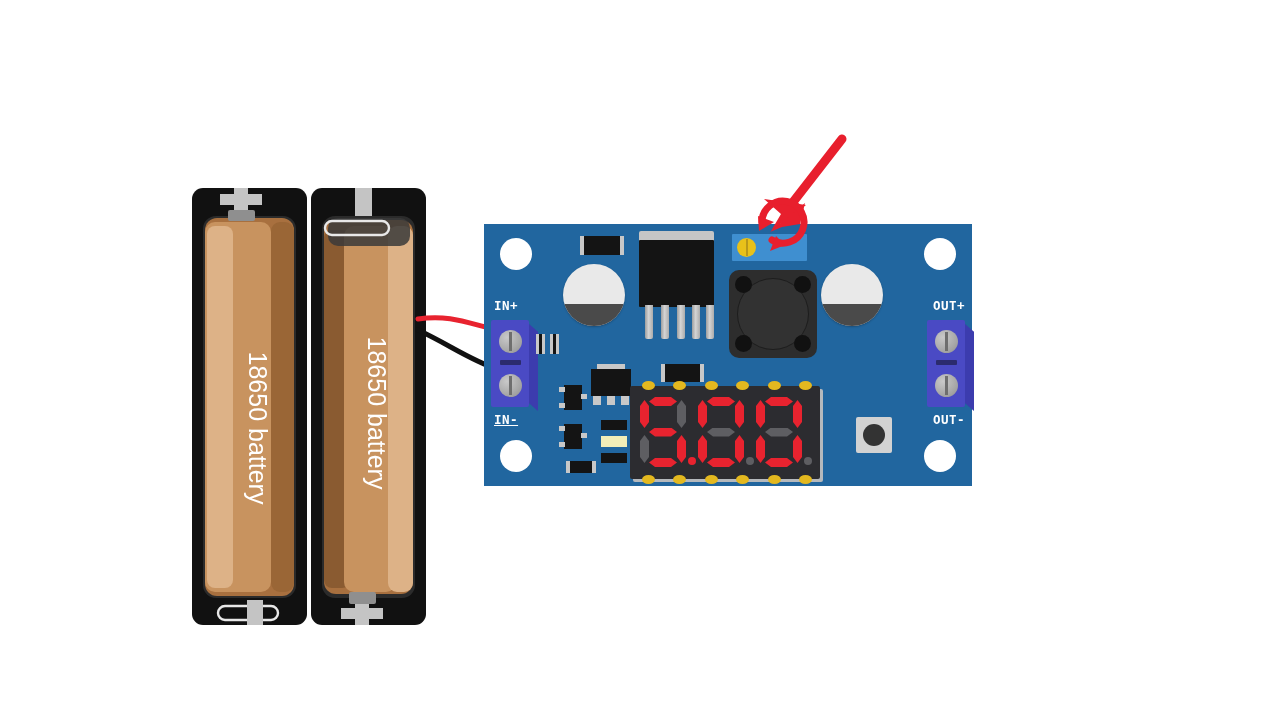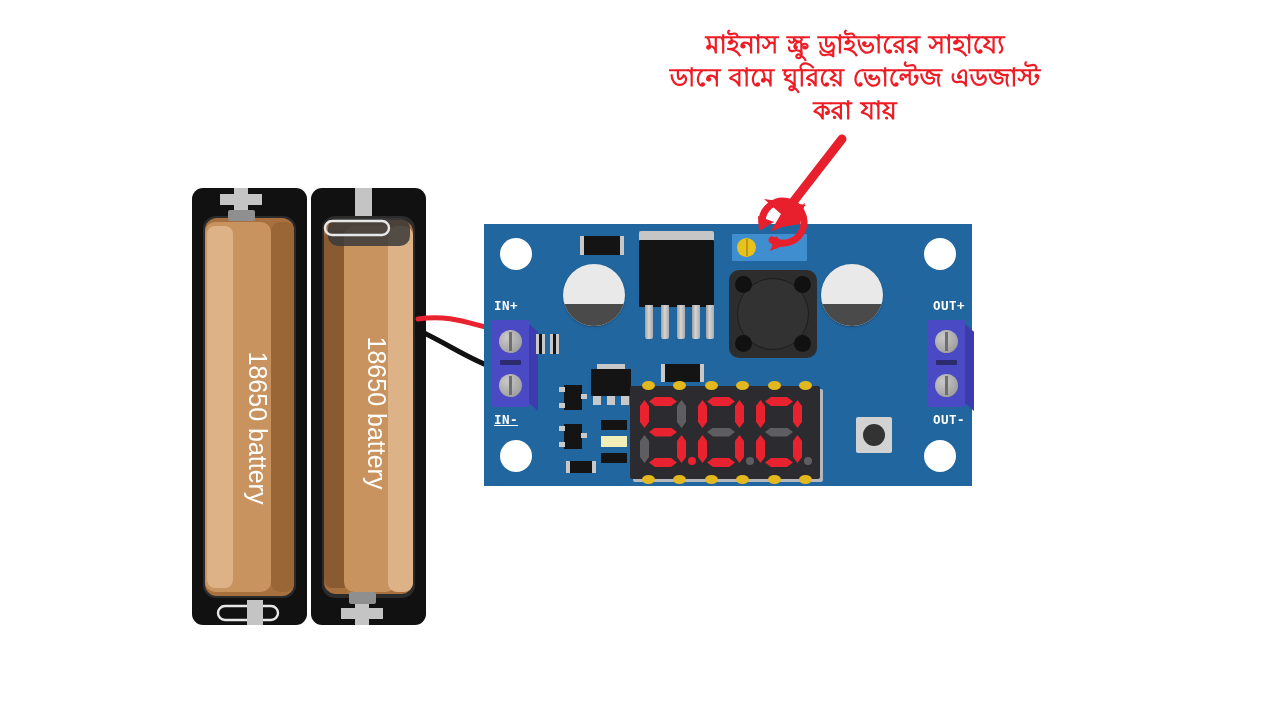--- a/index.html
+++ b/index.html
@@ -383,23 +383,20 @@
     border-radius: 50%;
   }
   .dp.on  { background: #e8232f; }
   .dp.off { background: #5e5e62; }
 </style>
 </head>
 <body>
 
 <div id="stage">
 
-  <div id="annotation-text">মাইনাস স্ক্রু ড্রাইভারের সাহায্যে
-ডানে বামে ঘুরিয়ে ভোল্টেজ এডজাস্ট
-করা যায়</div>
 
   <svg id="battery-holder" viewBox="0 0 234 437">
 
     <rect x="0" y="0" width="115" height="437" rx="11" fill="#111111"></rect>
     <rect x="119" y="0" width="115" height="437" rx="11" fill="#111111"></rect>
 
     <g>
       <rect x="11" y="28" width="93" height="382" rx="13" fill="#2b2b2b"></rect>
       <rect x="13" y="30" width="89" height="378" rx="12" fill="#a8703f"></rect>
       <rect x="13" y="34" width="66" height="370" rx="10" fill="#c8935f"></rect>

